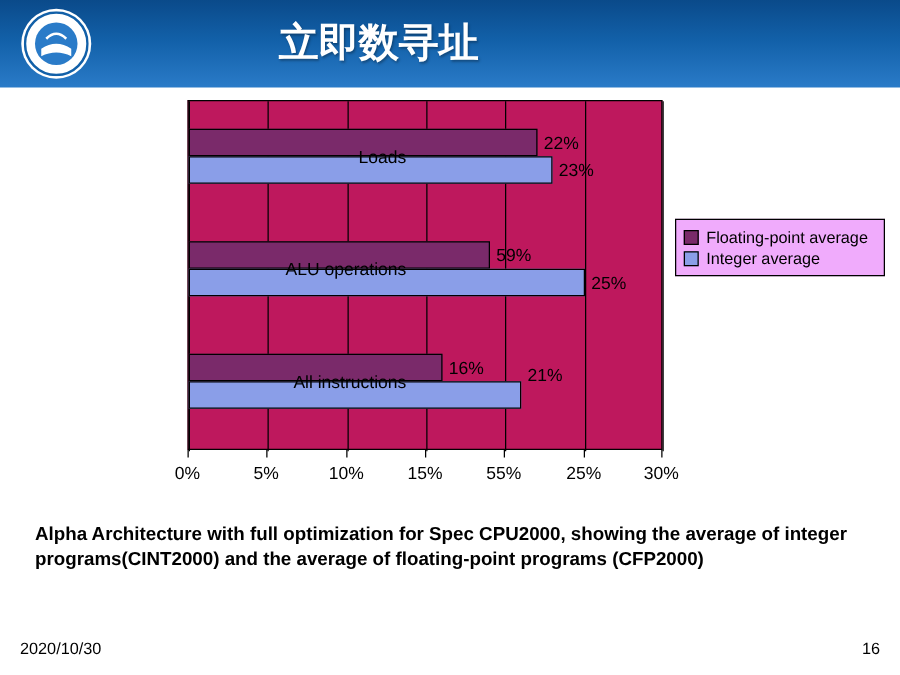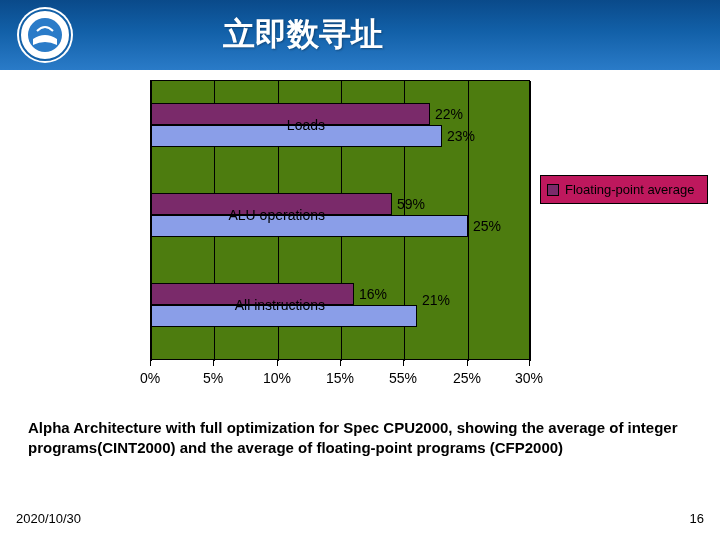--- a/index.html
+++ b/index.html
@@ -28,21 +28,21 @@
   }
   .chart-area {
     padding: 10px 20px 0 20px;
     position: relative;
     height: 330px;
   }
   .chart-box {
     position: absolute;
     left: 150px; top: 10px;
     width: 380px; height: 280px;
-    background: #4d7c0f;
+    background: #be185d;
     border: 1px solid #000;
   }
   .grid-line {
     position: absolute; top: 0; height: 280px; width: 1px; background: #000;
   }
   .tick {
     position: absolute; width: 1px; height: 6px; background: #000;
   }
   .xlabel {
     position: absolute;
@@ -66,21 +66,21 @@
   .bar-label {
     position: absolute;
     font-size: 14px;
     transform: translateY(-50%);
   }
   .legend {
     position: absolute;
     left: 540px; top: 105px;
     width: 168px;
     border: 1px solid #000;
-    background: #be185d;
+    background: #f0abfc;
     font-size: 13px;
     padding: 4px 6px;
   }
   .legend-row { display: flex; align-items: center; margin: 2px 0; }
   .swatch {
     width: 12px; height: 12px; border: 1px solid #000; margin-right: 6px;
   }
   .caption {
     padding: 18px 28px 0 28px;
     font-size: 15px;
@@ -155,20 +155,24 @@
   <div class="xlabel" style="left:340px;top:300px">15%</div>
   <div class="xlabel" style="left:403px;top:300px">55%</div>
   <div class="xlabel" style="left:467px;top:300px">25%</div>
   <div class="xlabel" style="left:529px;top:300px">30%</div>
 
   <div class="legend">
     <div class="legend-row">
       <div class="swatch" style="background:#7a2a6a"></div>
       <span>Floating-point average</span>
     </div>
+    <div class="legend-row">
+      <div class="swatch" style="background:#8a9ee8"></div>
+      <span>Integer average</span>
+    </div>
   </div>
 </div>
 
 <div class="caption">Alpha Architecture with full optimization for Spec CPU2000, showing the average of integer programs(CINT2000) and the average of floating-point programs (CFP2000)</div>
 
 <div class="footer">
   <span>2020/10/30</span>
   <span>16</span>
 </div>
 

